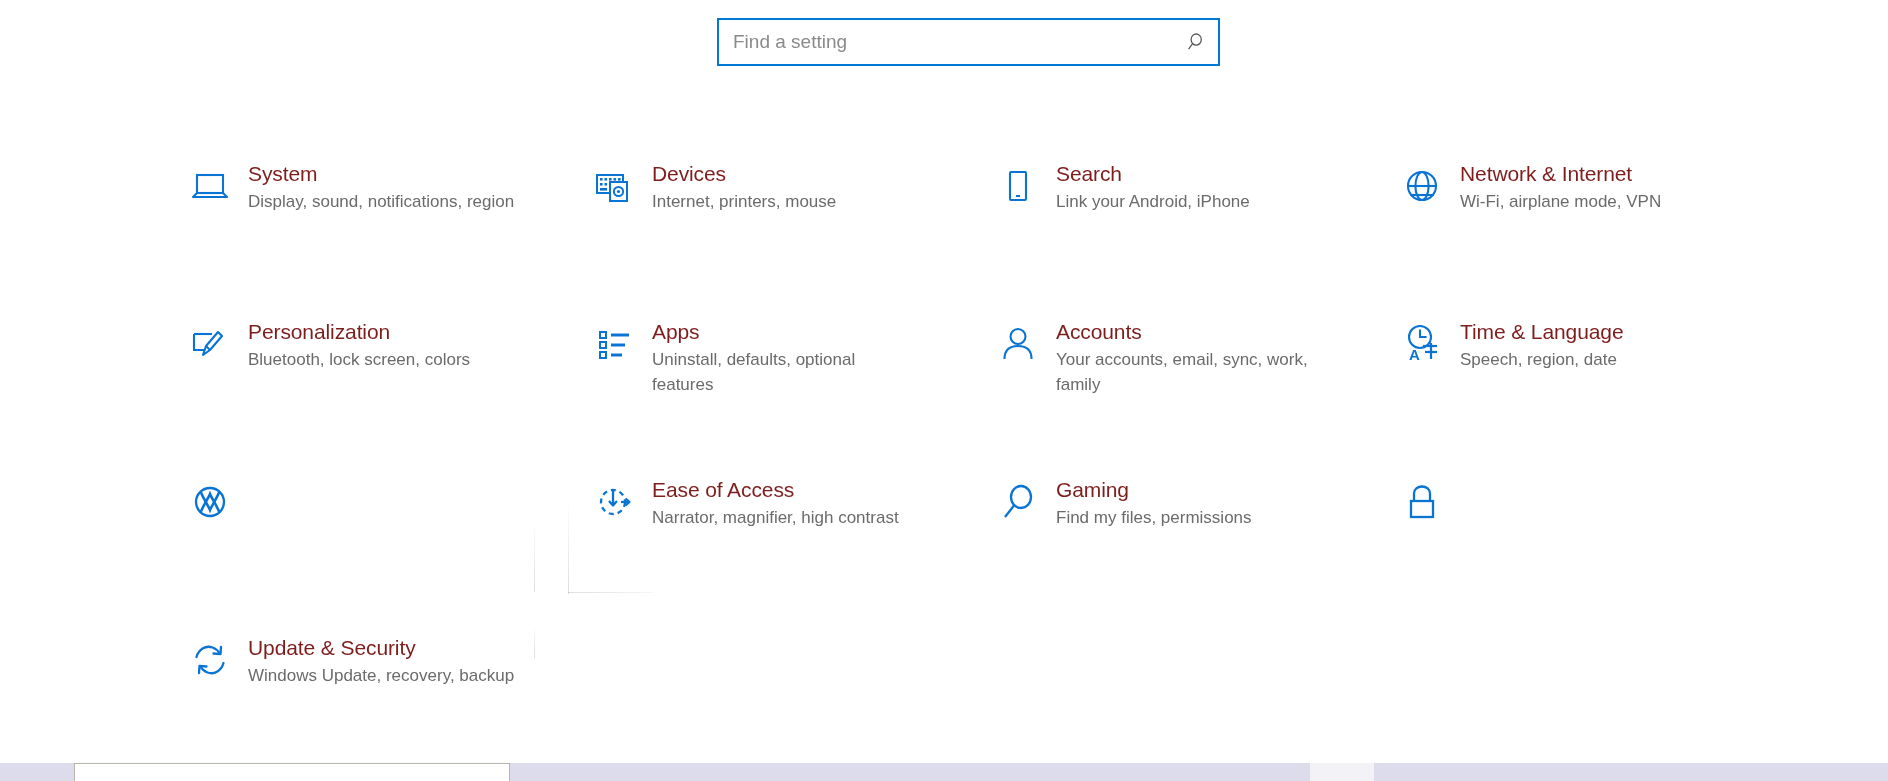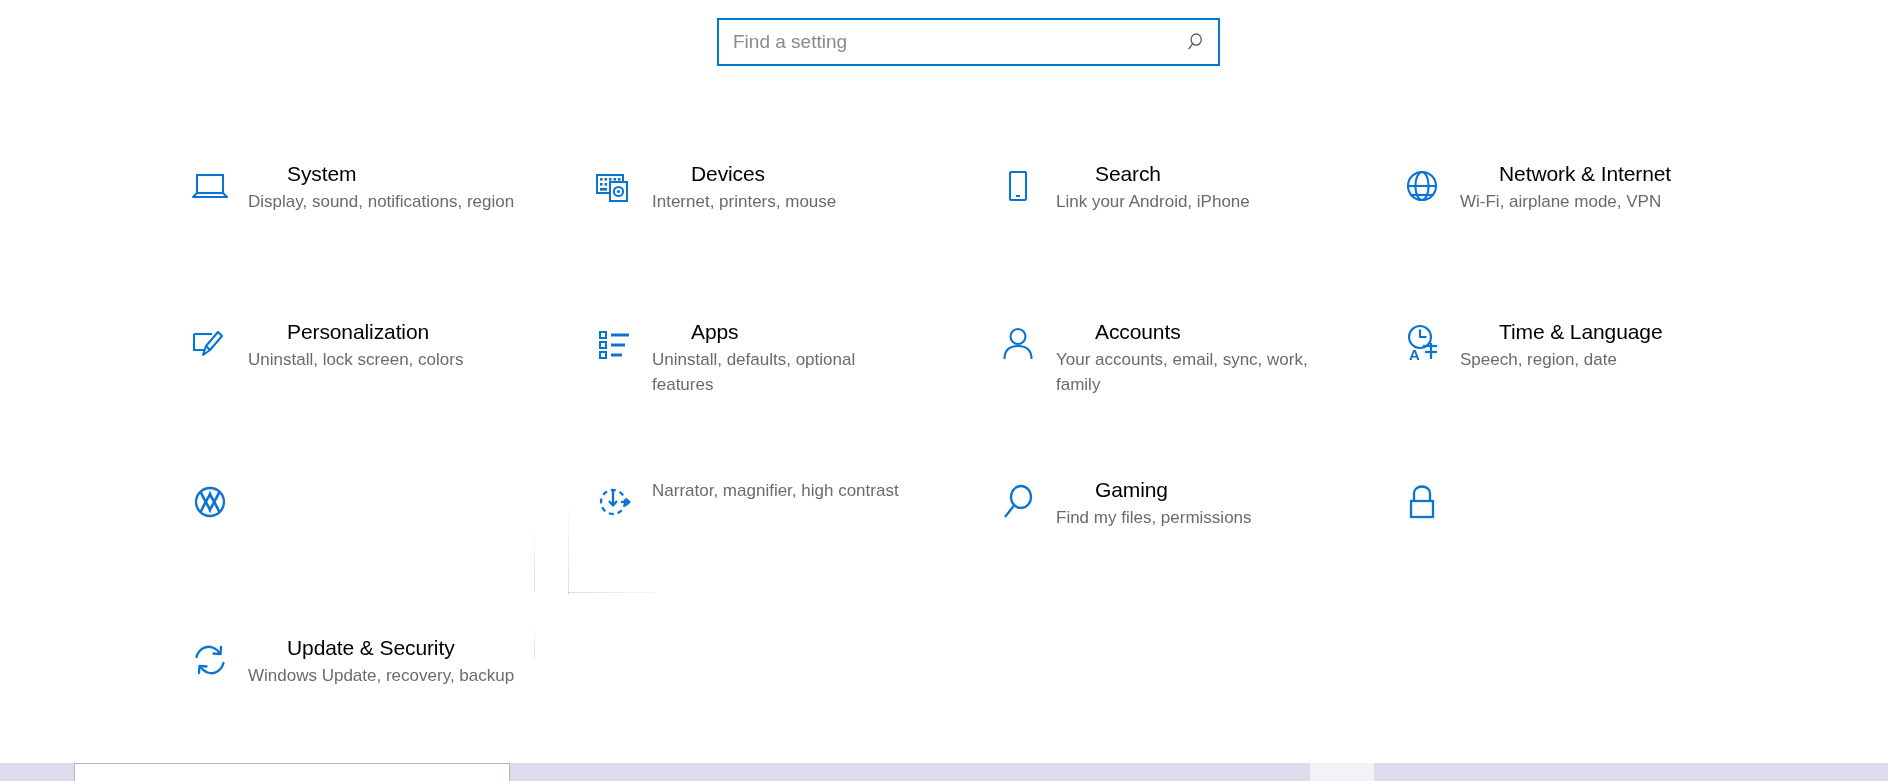--- a/index.html
+++ b/index.html
@@ -71,25 +71,24 @@
     margin-top: 2px;
   }
   .tile-icon svg { display: block; }
   .tile-text {
     flex: 1 1 auto;
     min-width: 0;
     padding-top: 0px;
   }
   .tile-title {
     font-size: 21px;
-    color: #000000;
+    color: #7f1d1d;
     line-height: 27px;
     letter-spacing: -0.1px;
     white-space: nowrap;
-    margin-left: 39px;
   }
   .tile-sub {
     font-size: 17px;
     color: #6b6b6b;
     line-height: 25px;
     margin-top: 2px;
     max-width: 268px;
   }
 
   
@@ -209,21 +208,21 @@
       <span class="tile-icon">
         <svg width="44" height="44" viewBox="0 0 44 44" fill="none">
           <path d="M6 12 L6 28 L20 28" stroke="#0a74d4" stroke-width="2.1" fill="none"></path>
           <path d="M6 12 L24 12" stroke="#0a74d4" stroke-width="2.1"></path>
           <path d="M15 33 L18 24 L30 10 L34 14 L22 28 Z" stroke="#0a74d4" stroke-width="2.1" fill="#ffffff" stroke-linejoin="round"></path>
           <line x1="18" y1="24" x2="22" y2="28" stroke="#0a74d4" stroke-width="2"></line>
         </svg>
       </span>
       <span class="tile-text">
         <div class="tile-title">Personalization</div>
-        <div class="tile-sub">Uninstall, lock screen, colors</div>
+        <div class="tile-sub">Bluetooth, lock screen, colors</div>
       </span>
     </div>
 
     <div class="tile">
       <span class="tile-icon">
         <svg width="44" height="44" viewBox="0 0 44 44" fill="none">
           <rect x="8" y="10" width="6" height="6" stroke="#0a74d4" stroke-width="2"></rect>
           <rect x="8" y="20" width="6" height="6" stroke="#0a74d4" stroke-width="2"></rect>
           <rect x="8" y="30" width="6" height="6" stroke="#0a74d4" stroke-width="2"></rect>
           <line x1="19" y1="13" x2="37" y2="13" stroke="#0a74d4" stroke-width="3"></line>
@@ -281,20 +280,21 @@
       <span class="tile-icon">
         <svg width="44" height="44" viewBox="0 0 44 44" fill="none">
           <circle cx="21" cy="22" r="12" stroke="#0a74d4" stroke-width="2.3" stroke-dasharray="5 4" fill="none"></circle>
           <line x1="21" y1="11" x2="21" y2="25" stroke="#0a74d4" stroke-width="2.3"></line>
           <path d="M17 21 L21 25.5 L25 21" stroke="#0a74d4" stroke-width="2.3" fill="none" stroke-linejoin="round"></path>
           <line x1="29" y1="22" x2="37" y2="22" stroke="#0a74d4" stroke-width="2.3"></line>
           <path d="M33.5 18.5 L37.5 22 L33.5 25.5" stroke="#0a74d4" stroke-width="2.3" fill="none" stroke-linejoin="round"></path>
         </svg>
       </span>
       <span class="tile-text">
+        <div class="tile-title">Ease of Access</div>
         <div class="tile-sub">Narrator, magnifier, high contrast</div>
       </span>
     </div>
 
     <div class="tile">
       <span class="tile-icon">
         <svg width="44" height="44" viewBox="0 0 44 44" fill="none">
           <ellipse cx="25" cy="17" rx="10" ry="11" stroke="#0a74d4" stroke-width="2.3"></ellipse>
           <line x1="18" y1="25.5" x2="9" y2="37" stroke="#0a74d4" stroke-width="2.3"></line>
         </svg>

